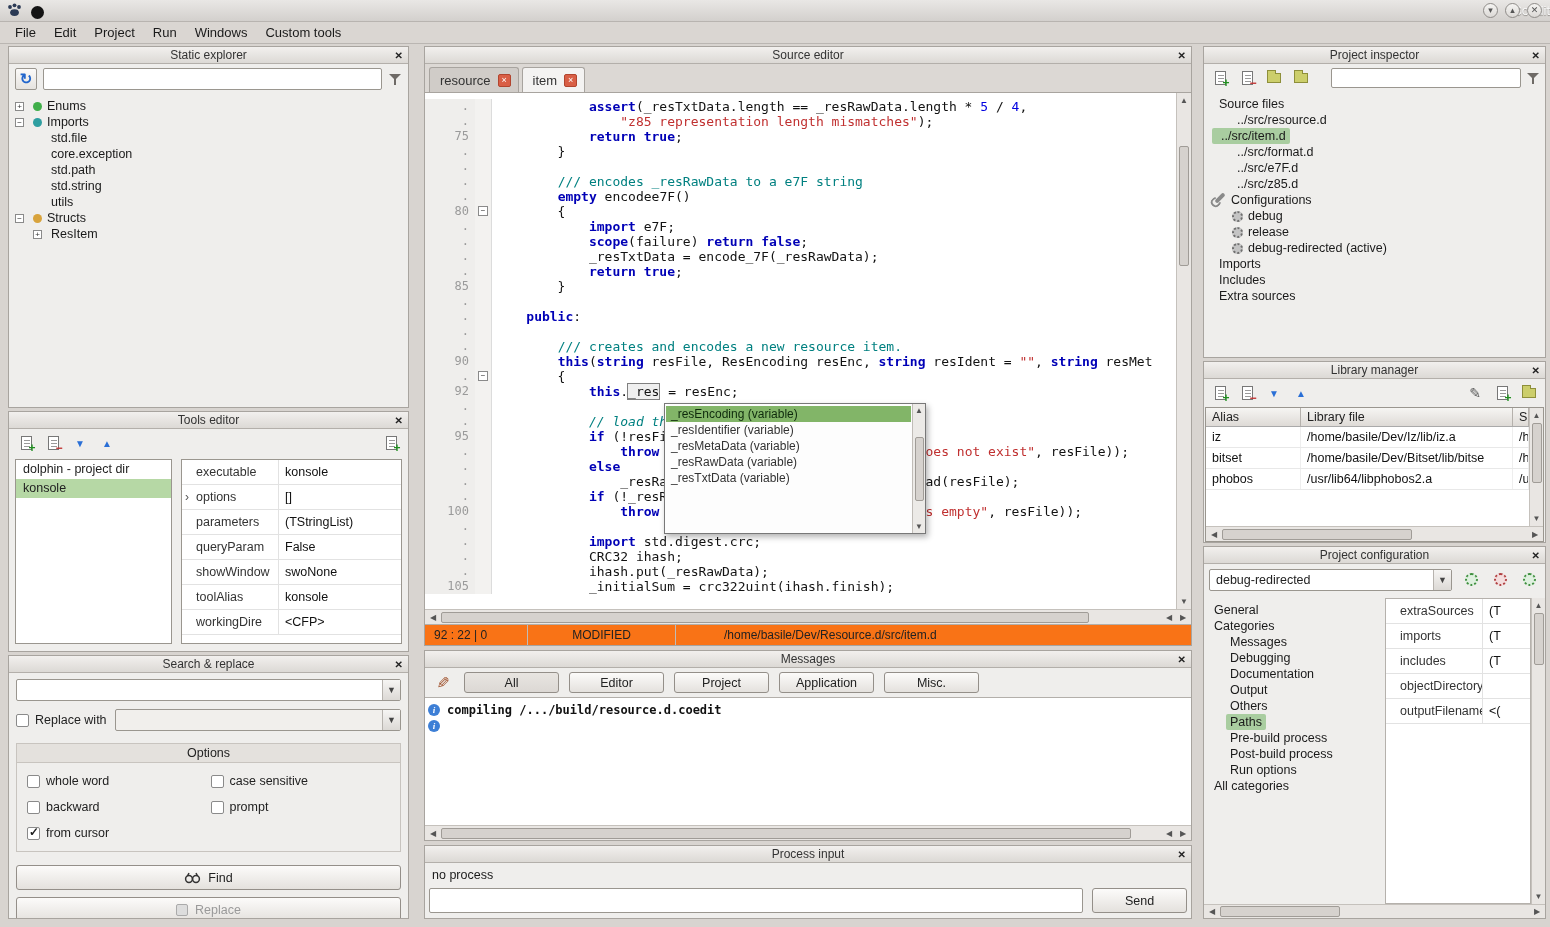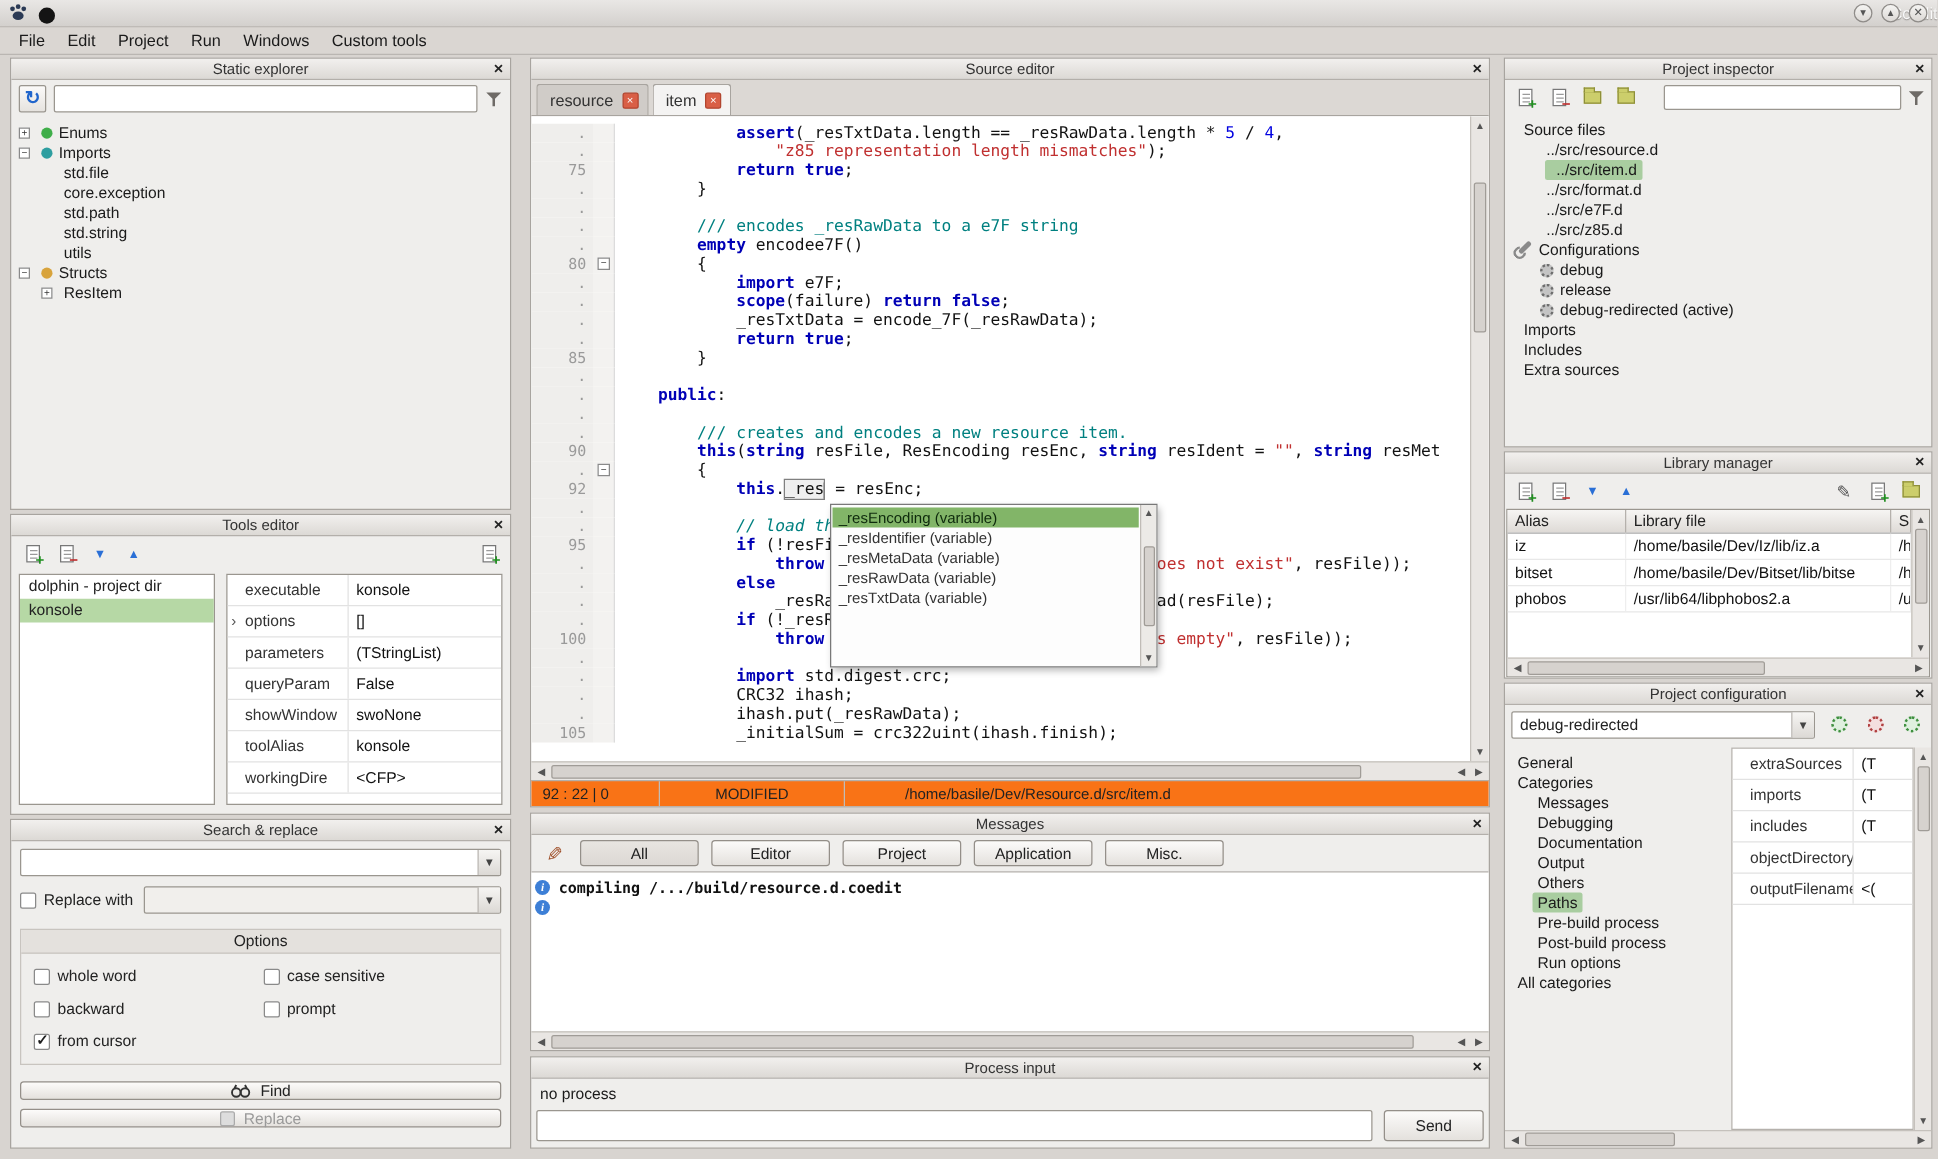--- a/index.html
+++ b/index.html
@@ -19,21 +19,21 @@
   
   #col-left{position:absolute;left:8px;top:46px;width:401px;height:873px;display:flex;flex-direction:column;gap:3px;}
   #col-center{position:absolute;left:424px;top:46px;width:768px;height:873px;display:flex;flex-direction:column;gap:4px;}
   #col-right{position:absolute;left:1203px;top:46px;width:343px;height:873px;display:flex;flex-direction:column;gap:3px;}
 
   .panel{display:flex;flex-direction:column;background:#efeeec;border:1px solid #a8a49f;overflow:hidden;}
   .phead{flex:0 0 17px;background:linear-gradient(#f2f0ee,#dcd9d5);border-bottom:1px solid #b3afaa;position:relative;text-align:center;font-size:12px;color:#333;line-height:16px;}
   .phead .x{position:absolute;right:5px;top:1px;font-size:10px;color:#222;font-weight:bold;}
 
   
-  .btn{height:15px;border:1px solid #948f89;border-radius:3px;background:linear-gradient(#fcfbfa,#e4e1dd);font-size:12.5px;color:#222;display:flex;align-items:center;justify-content:center;gap:7px;}
+  .btn{height:25px;border:1px solid #948f89;border-radius:3px;background:linear-gradient(#fcfbfa,#e4e1dd);font-size:12.5px;color:#222;display:flex;align-items:center;justify-content:center;gap:7px;}
   .btn.disabled{color:#9a9a9a;}
   .inputbox{background:#fff;border:1px solid #9a968f;border-radius:2px;font-size:13px;padding:0 5px;font-family:"Liberation Sans",sans-serif;}
   .combo{position:relative;background:#fff;border:1px solid #9a968f;border-radius:2px;height:22px;}
   .combo .val{font-size:12.5px;padding:3px 22px 0 6px;white-space:nowrap;overflow:hidden;}
   .combo .arrow{position:absolute;right:0;top:0;width:18px;height:100%;border-left:1px solid #b7b3ae;background:linear-gradient(#f6f5f3,#dcd9d5);text-align:center;font-size:9px;color:#444;line-height:20px;}
   .combo.dim{background:#f1efec;}
   .tbtn{width:22px;height:22px;display:flex;align-items:center;justify-content:center;border:1px solid transparent;border-radius:2px;}
   .tbtn.raised{border:1px solid #9a968f;background:linear-gradient(#fbfaf9,#e6e3df);}
 
   
@@ -154,21 +154,21 @@
   .msg-row{display:flex;gap:7px;align-items:center;height:16px;font:bold 12px "DejaVu Sans Mono",monospace;color:#111;white-space:nowrap;}
   .info-icon{width:12px;height:12px;border-radius:50%;background:#3d7fd6;color:#fff;font:italic bold 9px/12px "Liberation Serif",serif;text-align:center;flex:0 0 12px;}
   .brush-g{color:#a0522d;font-size:16px;transform:rotate(90deg);display:inline-block;}
 
   
   #process-input{flex:1;}
   .pi-body{flex:1;display:flex;flex-direction:column;padding:2px 2px 3px 2px;}
   .pi-status{font-size:12.5px;padding:3px 5px;color:#1a1a1a;}
   .pi-row{display:flex;gap:9px;margin-top:3px;padding:0 2px;}
   .pi-row input{flex:1;height:25px;}
-  .send-btn{width:80px;height:25px;}
+  .send-btn{width:95px;height:25px;}
 
   
   #project-inspector{flex:0 0 312px;}
   .pin-toolbar{flex:0 0 27px;display:flex;align-items:center;gap:5px;padding:3px 5px;}
   .pin-toolbar input{flex:1;height:20px;margin-left:14px;}
 
   
   #library-manager{flex:0 0 182px;justify-content:flex-end;}
   .lm-toolbar{flex:0 0 28px;display:flex;align-items:center;gap:5px;padding:3px 5px;}
   .lm-spacer{flex:1;}
@@ -722,21 +722,21 @@
             <span class="ticon file-icon"></span>
             <span class="tlabel">Source files</span>
           </span>
         </div>
         <div class="trow" style="padding-left: 24px;">
           <span class="hl">
             <span class="ticon dsource-icon"></span>
             <span class="tlabel">../src/resource.d</span>
           </span>
         </div>
-        <div class="trow selected" style="padding-left: 32px;">
+        <div class="trow selected" style="padding-left: 8px;">
           <span class="hl">
             <span class="ticon dsource-icon"></span>
             <span class="tlabel">../src/item.d</span>
           </span>
         </div>
         <div class="trow" style="padding-left: 24px;">
           <span class="hl">
             <span class="ticon dsource-icon"></span>
             <span class="tlabel">../src/format.d</span>
           </span>

